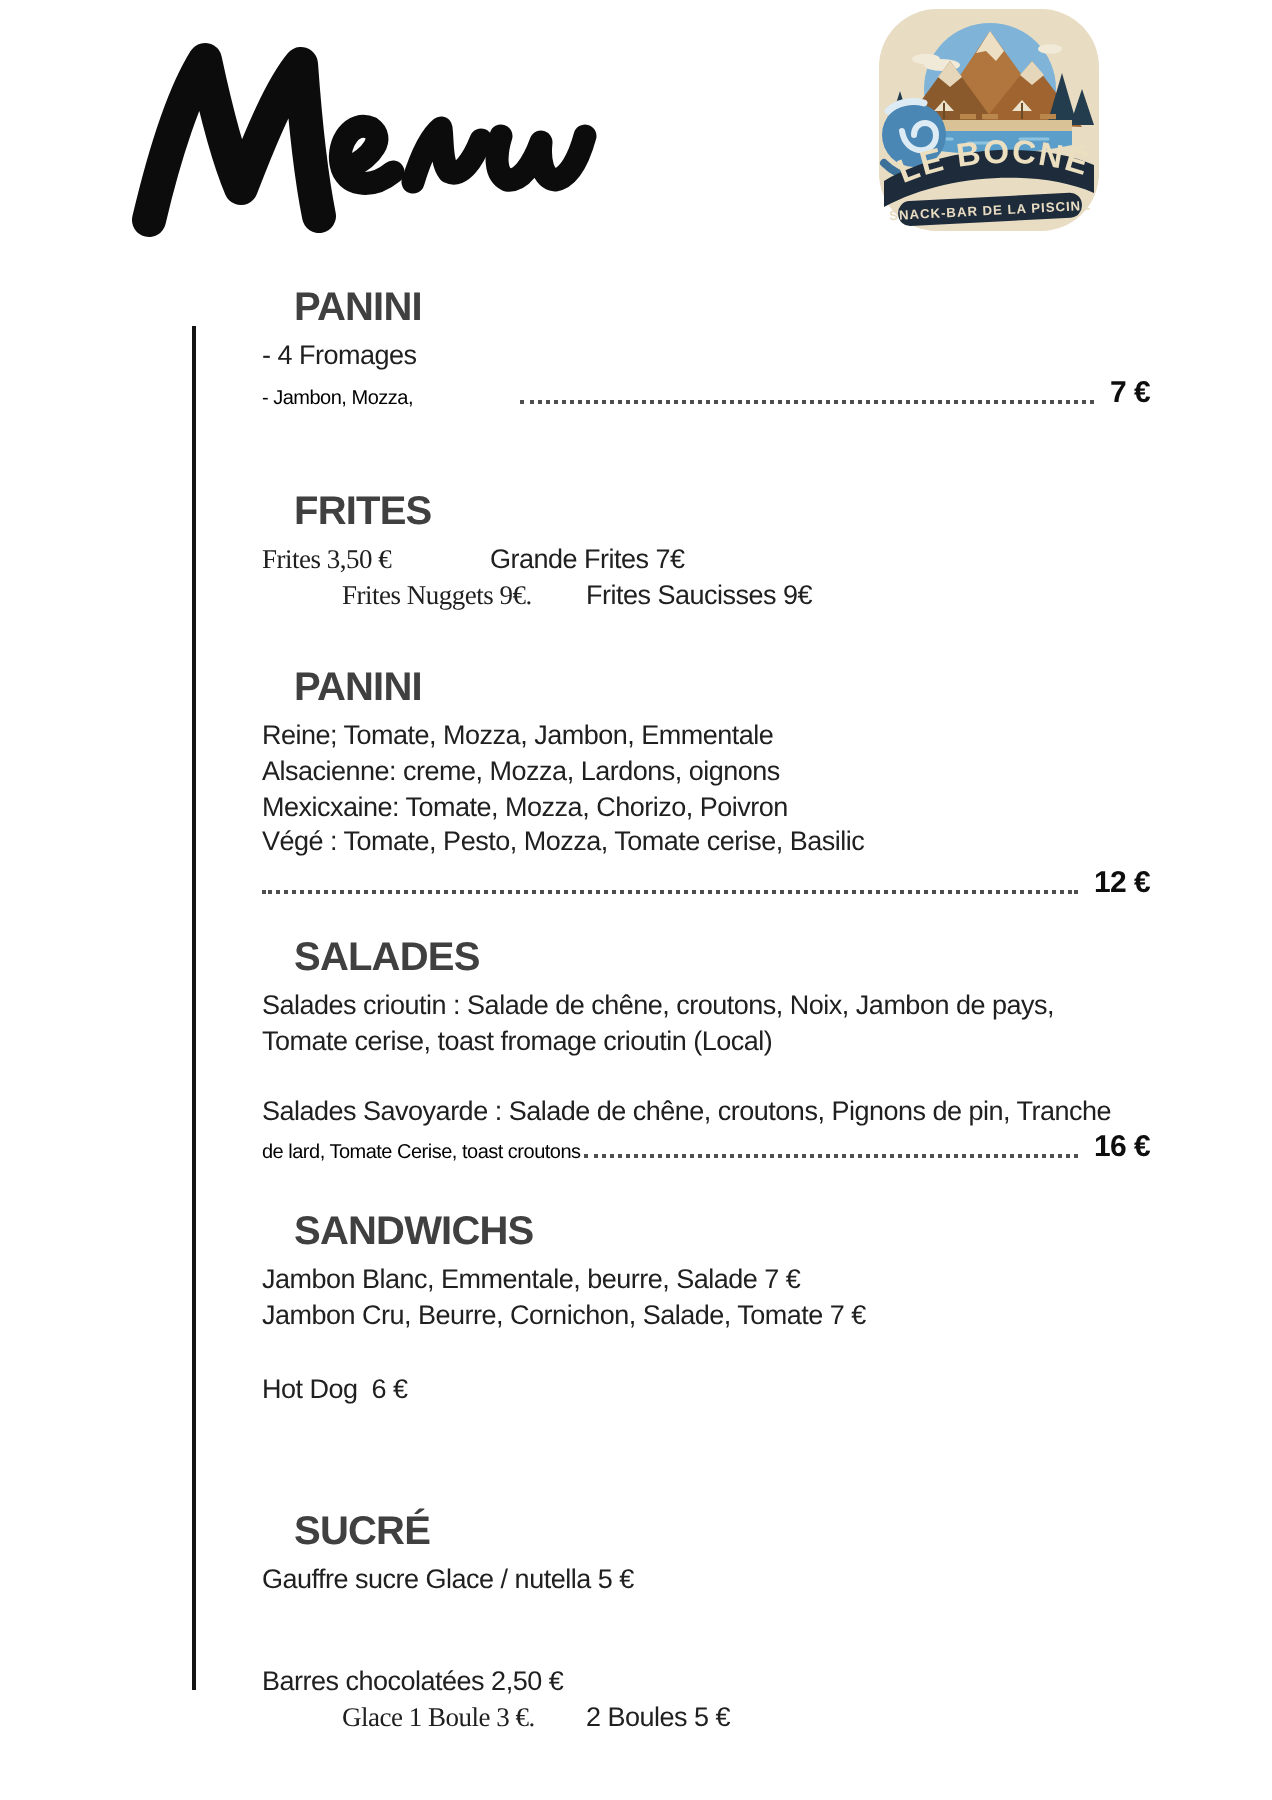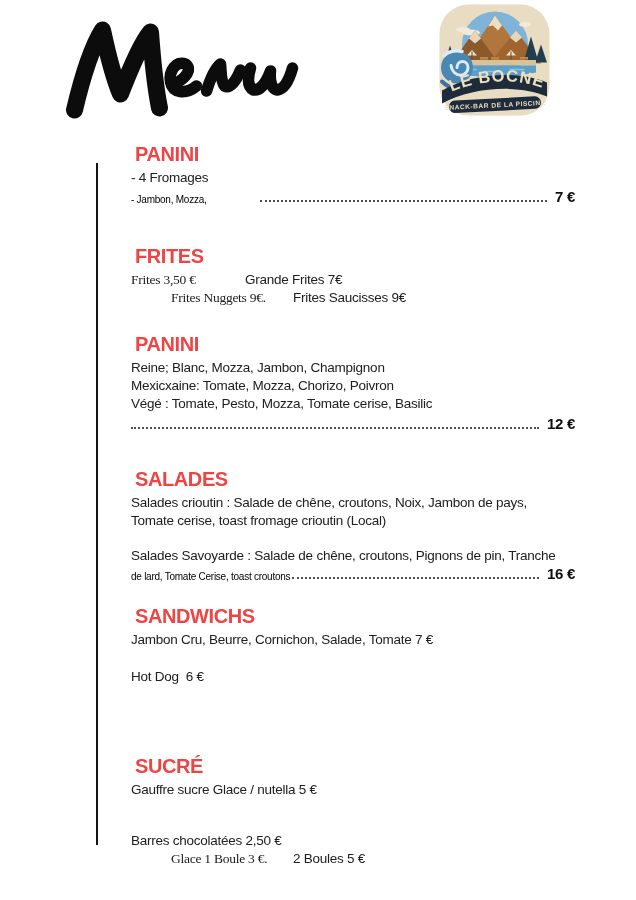--- a/index.html
+++ b/index.html
@@ -9,21 +9,21 @@
   }
   
   .menu-script{position:absolute;left:60px;top:16px;}
   .logo{position:absolute;left:438px;top:3px;}
   
   .vrule{position:absolute;left:96px;top:163px;width:2px;height:682px;background:#141414;}
   
   .section{position:absolute;left:131px;width:444px;}
   .sec-title{
     font-weight:700;font-size:20px;line-height:20px;letter-spacing:-0.4px;
-    color:#ef4444;margin:0 0 5px 4px;
+    color:#404040;margin:0 0 5px 16px;
   }
   .line{font-size:13.5px;line-height:17.8px;letter-spacing:-0.25px;white-space:pre;color:#202020;}
   .cols{display:flex;}
   .c1{flex:0 0 auto;font-family:Liberation Serif, serif;}
   .w114{width:114px;}
   .w122{width:122px;margin-left:40px;}
   .row{display:flex;align-items:flex-end;height:17.8px;}
   .row .text{font-size:10px;letter-spacing:-0.25px;white-space:pre;color:#000000;}
   .leader{flex:1 1 auto;border-bottom:2px dotted #4f4f4f;margin:0 8px 3px 2px;}
   .leader.gap-left{margin-left:54px;}
@@ -123,21 +123,22 @@
     <span>Grande Frites 7€</span>
   </div>
   <div class="line cols">
     <span class="c1 w122">Frites Nuggets 9€.</span>
     <span>Frites Saucisses 9€</span>
   </div>
 </div>
 
 <div class="section" id="sec-pinsa">
   <div class="sec-title">PANINI</div>
-  <div class="line">Reine; Blanc, Mozza, Jambon, Champignon</div>
+  <div class="line">Reine; Tomate, Mozza, Jambon, Emmentale</div>
+  <div class="line">Alsacienne: creme, Mozza, Lardons, oignons</div>
   <div class="line">Mexicxaine: Tomate, Mozza, Chorizo, Poivron</div>
   <div class="line">Végé : Tomate, Pesto, Mozza, Tomate cerise, Basilic</div>
   <div class="row mt-dotrow">
     <span class="leader no-text"></span>
     <span class="price">12 €</span>
   </div>
 </div>
 
 <div class="section" id="sec-salades">
   <div class="sec-title">SALADES</div>
@@ -146,20 +147,21 @@
   <div class="line mt-blank">Salades Savoyarde : Salade de chêne, croutons, Pignons de pin, Tranche</div>
   <div class="row">
     <span class="text">de lard, Tomate Cerise, toast croutons</span>
     <span class="leader"></span>
     <span class="price">16 €</span>
   </div>
 </div>
 
 <div class="section" id="sec-sandwichs">
   <div class="sec-title">SANDWICHS</div>
+  <div class="line">Jambon Blanc, Emmentale, beurre, Salade 7 €</div>
   <div class="line">Jambon Cru, Beurre, Cornichon, Salade, Tomate 7 €</div>
   <div class="line mt-hotdog">Hot Dog  6 €</div>
 </div>
 
 <div class="section" id="sec-sucre">
   <div class="sec-title">SUCRÉ</div>
   <div class="line">Gauffre sucre Glace / nutella 5 €</div>
   <div class="line mt-sucre2">Barres chocolatées 2,50 €</div>
   <div class="line cols">
     <span class="c1 w122">Glace 1 Boule 3 €.</span>

